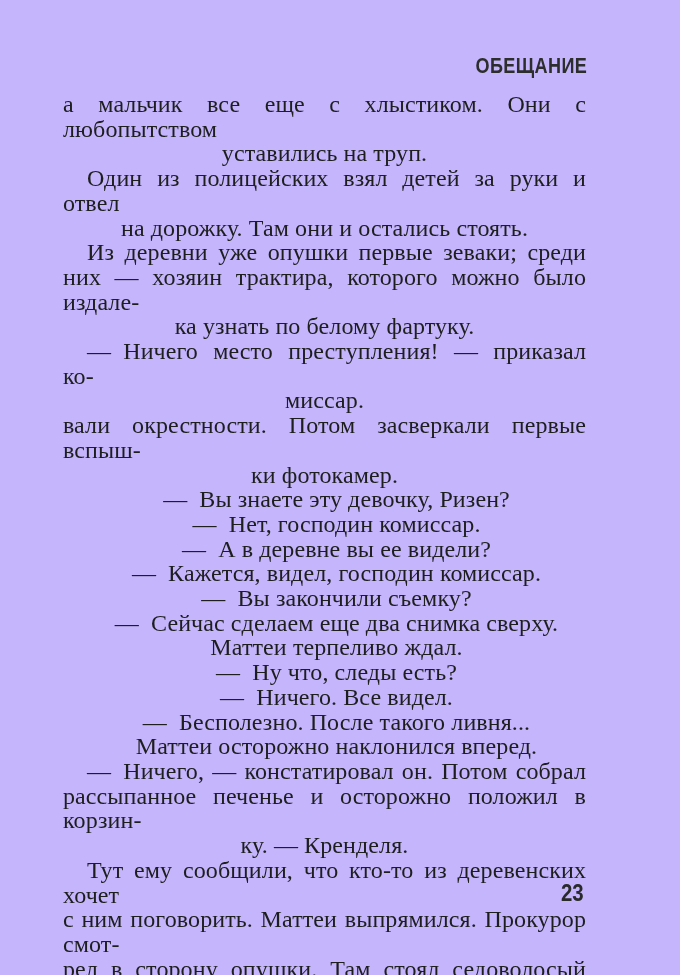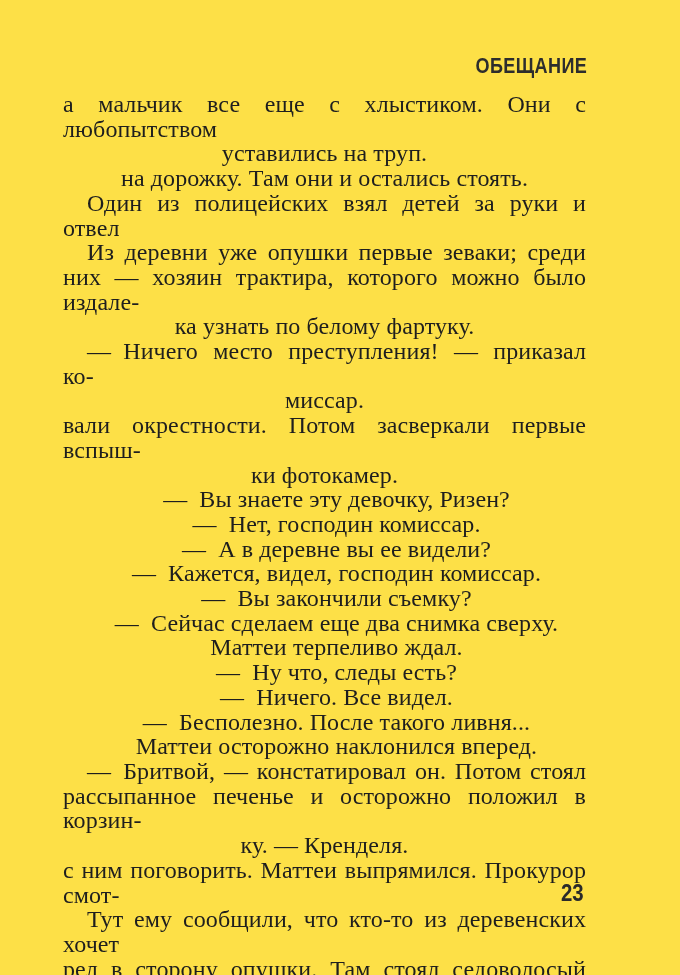--- a/index.html
+++ b/index.html
@@ -4,21 +4,21 @@
 <style>
   html, body {
     margin: 0;
     padding: 0;
     background: #ffffff;
   }
   .page {
     position: relative;
     width: 680px;
     height: 975px;
-    background: #fde047;
+    background: #c4b5fd;
     overflow: hidden;
     font-family: "Liberation Serif", "DejaVu Serif", serif;
     color: #1e1e1e;
   }
   .running-header {
     position: absolute;
     top: 53px;
     right: 93px;
     font-family: "Liberation Sans", "DejaVu Sans", sans-serif;
     font-size: 22px;
@@ -68,42 +68,42 @@
 </style>
 </head>
 <body>
 
 <div class="page">
   <div class="running-header">ОБЕЩАНИЕ</div>
 
   <div class="body-text">
       <div class="line jst">а мальчик все еще с хлыстиком. Они с любопытством</div>
       <div class="line">уставились на труп.</div>
+      <div class="line ind jst">Один из полицейских взял детей за руки и отвел</div>
       <div class="line">на дорожку. Там они и остались стоять.</div>
-      <div class="line ind jst">Один из полицейских взял детей за руки и отвел</div>
       <div class="line ind jst">Из деревни уже опушки первые зеваки; среди</div>
       <div class="line jst">них — хозяин трактира, которого можно было издале-</div>
       <div class="line">ка узнать по белому фартуку.</div>
       <div class="line ind jst">— Ничего место преступления! — приказал ко-</div>
       <div class="line">миссар.</div>
       <div class="line jst">вали окрестности. Потом засверкали первые вспыш-</div>
       <div class="line">ки фотокамер.</div>
       <div class="line ind">— Вы знаете эту девочку, Ризен?</div>
       <div class="line ind">— Нет, господин комиссар.</div>
       <div class="line ind">— А в деревне вы ее видели?</div>
       <div class="line ind">— Кажется, видел, господин комиссар.</div>
       <div class="line ind">— Вы закончили съемку?</div>
       <div class="line ind">— Сейчас сделаем еще два снимка сверху.</div>
       <div class="line ind">Маттеи терпеливо ждал.</div>
       <div class="line ind">— Ну что, следы есть?</div>
       <div class="line ind">— Ничего. Все видел.</div>
       <div class="line ind">— Бесполезно. После такого ливня...</div>
       <div class="line ind">Маттеи осторожно наклонился вперед.</div>
-      <div class="line ind jst">— Бритвой, — констатировал он. Потом стоял</div>
+      <div class="line ind jst">— Ничего, — констатировал он. Потом собрал</div>
       <div class="line jst">рассыпанное печенье и осторожно положил в корзин-</div>
       <div class="line">ку. — Кренделя.</div>
+      <div class="line ind jst">Тут ему сообщили, что кто-то из деревенских хочет</div>
       <div class="line jst">с ним поговорить. Маттеи выпрямился. Прокурор смот-</div>
-      <div class="line ind jst">Тут ему сообщили, что кто-то из деревенских хочет</div>
       <div class="line jst">рел в сторону опушки. Там стоял седоволосый муж-</div>
     </div>
 
   <div class="page-number">23</div>
 </div>
 
 </body></html>

